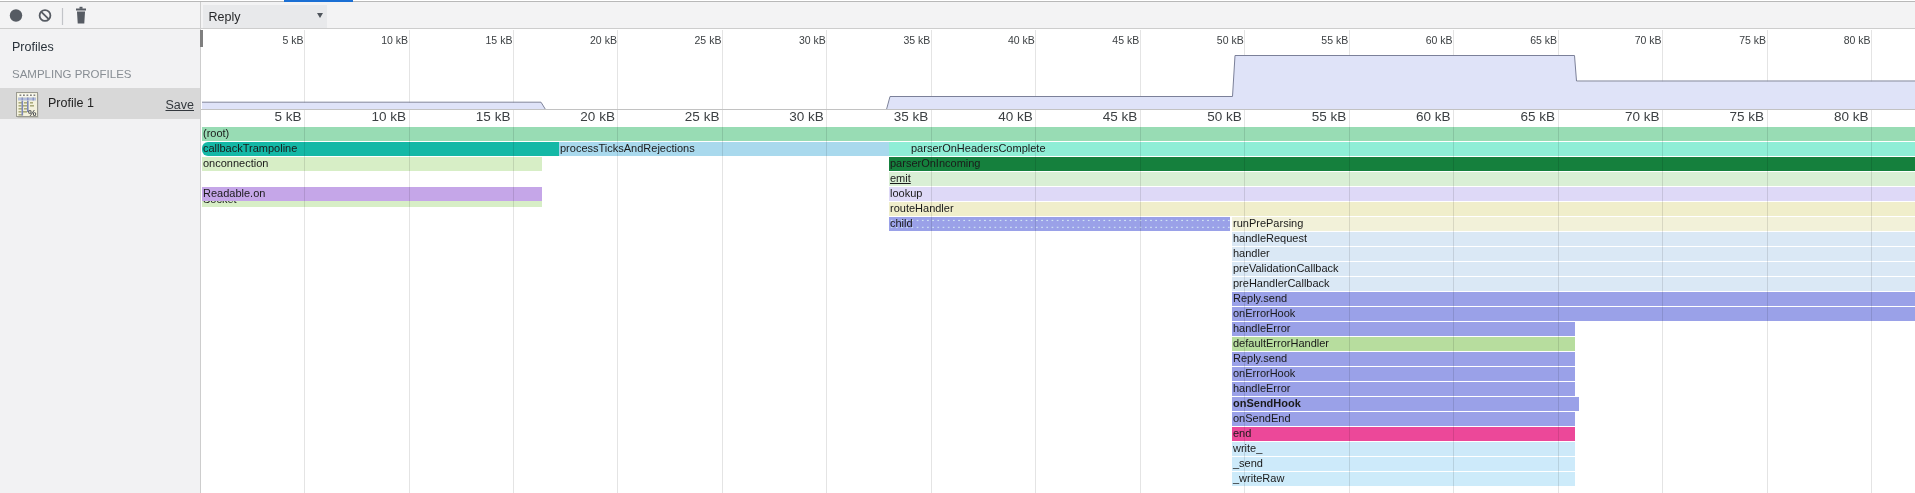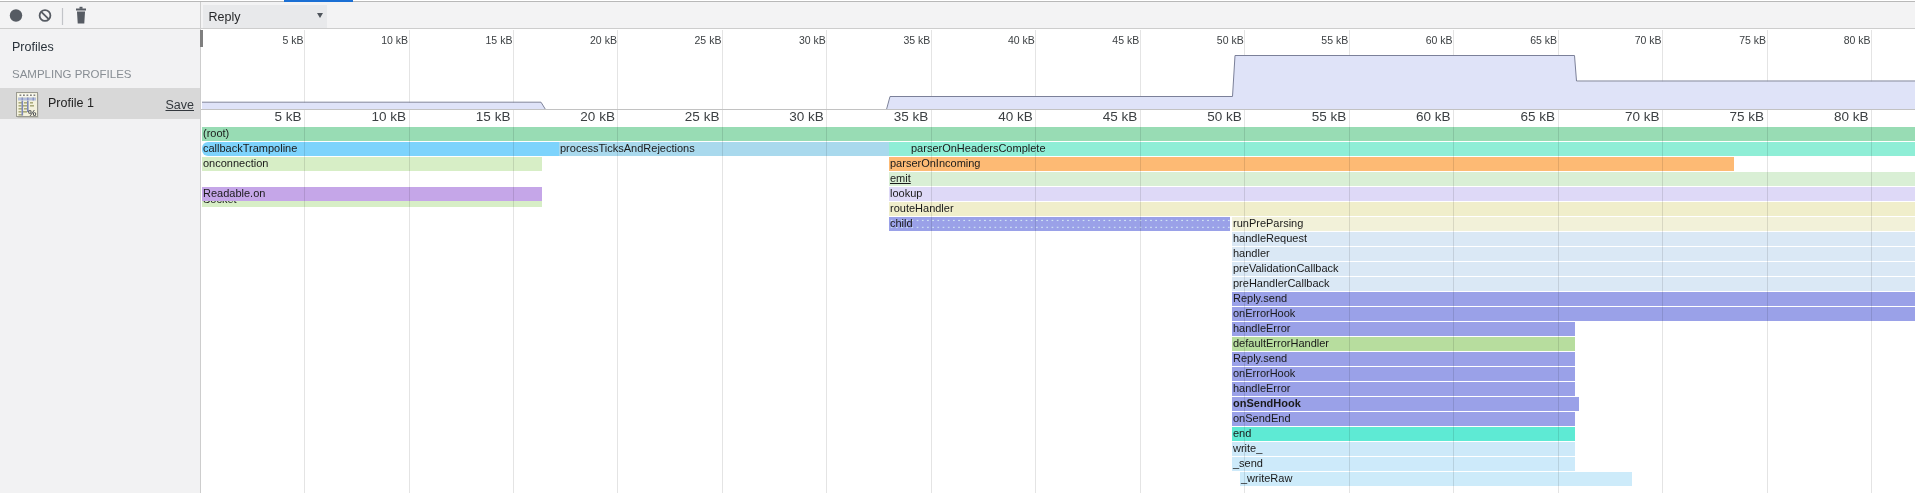--- a/index.html
+++ b/index.html
@@ -142,41 +142,41 @@
 <div class="gl" style="left:1035.3px;top:110px;height:383px;"></div>
 <div class="gl" style="left:1139.7px;top:110px;height:383px;"></div>
 <div class="gl" style="left:1244.2px;top:110px;height:383px;"></div>
 <div class="gl" style="left:1348.7px;top:110px;height:383px;"></div>
 <div class="gl" style="left:1453.1px;top:110px;height:383px;"></div>
 <div class="gl" style="left:1557.6px;top:110px;height:383px;"></div>
 <div class="gl" style="left:1662.0px;top:110px;height:383px;"></div>
 <div class="gl" style="left:1766.5px;top:110px;height:383px;"></div>
 <div class="gl" style="left:1871.0px;top:110px;height:383px;"></div>
 <div class="bar" style="left:202px;top:127px;width:1713px;background-color:#98dcb4;">(root)</div>
-<div class="bar" style="left:202px;top:142px;width:365px;background-color:#7dd3fc;border-radius:6px;">callbackTrampoline</div>
+<div class="bar" style="left:202px;top:142px;width:365px;background-color:#14b8a6;border-radius:6px;">callbackTrampoline</div>
 <div class="bar" style="left:559px;top:142px;width:345px;background-color:#a9d9ed;">processTicksAndRejections</div>
 <div class="bar" style="left:889px;top:142px;width:1026px;background-color:#8feed6;padding-left:22px;">parserOnHeadersComplete</div>
 <div class="bar" style="left:202px;top:157px;width:340px;background-color:#d7eec6;">onconnection</div>
-<div class="bar" style="left:889px;top:157px;width:845px;background-color:#fdba74;">parserOnIncoming</div>
+<div class="bar" style="left:889px;top:157px;width:1026px;background-color:#15803d;">parserOnIncoming</div>
 <div class="bar" style="left:202px;top:172px;width:340px;background-color:#d7eec6;margin-top:21px;">Socket</div>
 <div class="bar" style="left:889px;top:172px;width:1026px;background-color:#d9efd5;text-decoration:underline;">emit</div>
 <div class="bar" style="left:202px;top:187px;width:340px;background-color:#c5a6e8;">Readable.on</div>
 <div class="bar" style="left:889px;top:187px;width:1026px;background-color:#ded9f7;">lookup</div>
 <div class="bar" style="left:889px;top:202px;width:1026px;background-color:#f0eecb;">routeHandler</div>
 <div class="bar" style="left:889px;top:217px;width:341px;background-color:#9aa1e8;background-image:radial-gradient(circle, rgba(228,252,248,0.75) 0.7px, transparent 1.1px);background-size:5.2px 6.9px;">child</div>
 <div class="bar" style="left:1232px;top:217px;width:683px;background-color:#f2f1d9;">runPreParsing</div>
 <div class="bar" style="left:1232px;top:232px;width:683px;background-color:#dae8f5;">handleRequest</div>
 <div class="bar" style="left:1232px;top:247px;width:683px;background-color:#dae8f5;">handler</div>
 <div class="bar" style="left:1232px;top:262px;width:683px;background-color:#dae8f5;">preValidationCallback</div>
 <div class="bar" style="left:1232px;top:277px;width:683px;background-color:#dae8f5;">preHandlerCallback</div>
 <div class="bar" style="left:1232px;top:292px;width:683px;background-color:#9aa1e8;">Reply.send</div>
 <div class="bar" style="left:1232px;top:307px;width:683px;background-color:#9aa1e8;">onErrorHook</div>
 <div class="bar" style="left:1232px;top:322px;width:343px;background-color:#9aa1e8;">handleError</div>
 <div class="bar" style="left:1232px;top:337px;width:343px;background-color:#b7dd9e;">defaultErrorHandler</div>
 <div class="bar" style="left:1232px;top:352px;width:343px;background-color:#9aa1e8;">Reply.send</div>
 <div class="bar" style="left:1232px;top:367px;width:343px;background-color:#9aa1e8;">onErrorHook</div>
 <div class="bar" style="left:1232px;top:382px;width:343px;background-color:#9aa1e8;">handleError</div>
 <div class="bar" style="left:1232px;top:397px;width:347px;background-color:#9aa1e8;font-weight:bold;">onSendHook</div>
 <div class="bar" style="left:1232px;top:412px;width:343px;background-color:#9aa1e8;">onSendEnd</div>
-<div class="bar" style="left:1232px;top:427px;width:343px;background-color:#5eead4;">end</div>
+<div class="bar" style="left:1232px;top:427px;width:343px;background-color:#ec4899;">end</div>
 <div class="bar" style="left:1232px;top:442px;width:343px;background-color:#cde9f9;">write_</div>
 <div class="bar" style="left:1232px;top:457px;width:343px;background-color:#cdeafa;">_send</div>
-<div class="bar" style="left:1232px;top:472px;width:392px;background-color:#cdebfa;margin-left:8px;">_writeRaw</div>
+<div class="bar" style="left:1232px;top:472px;width:343px;background-color:#cdebfa;">_writeRaw</div>
 
 </body></html>

